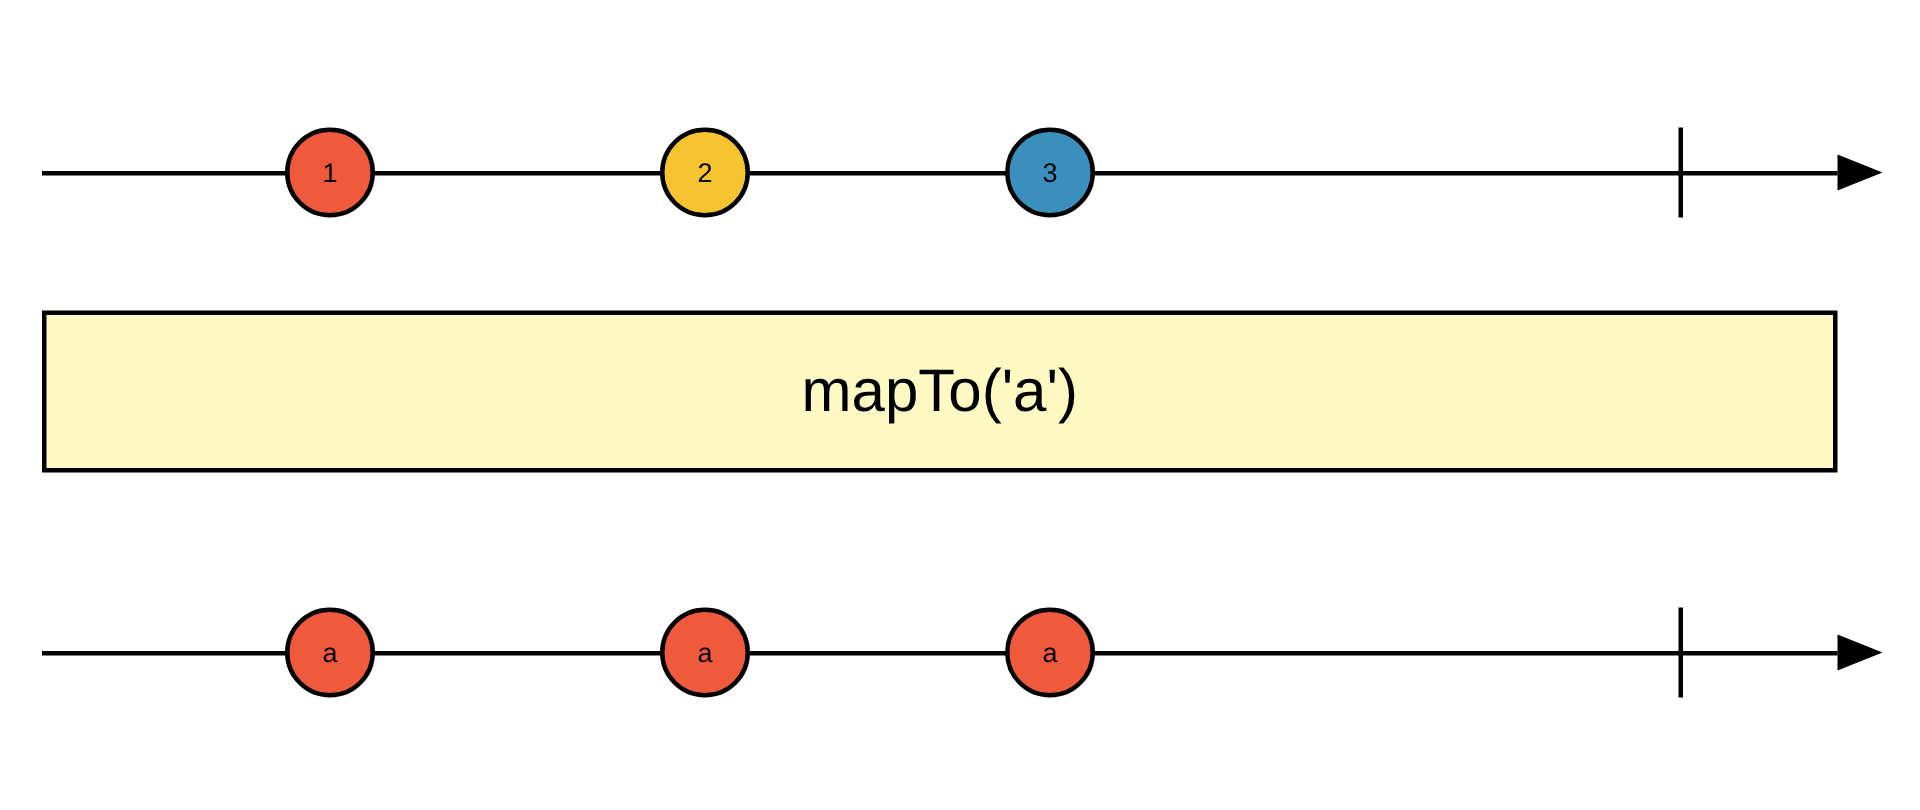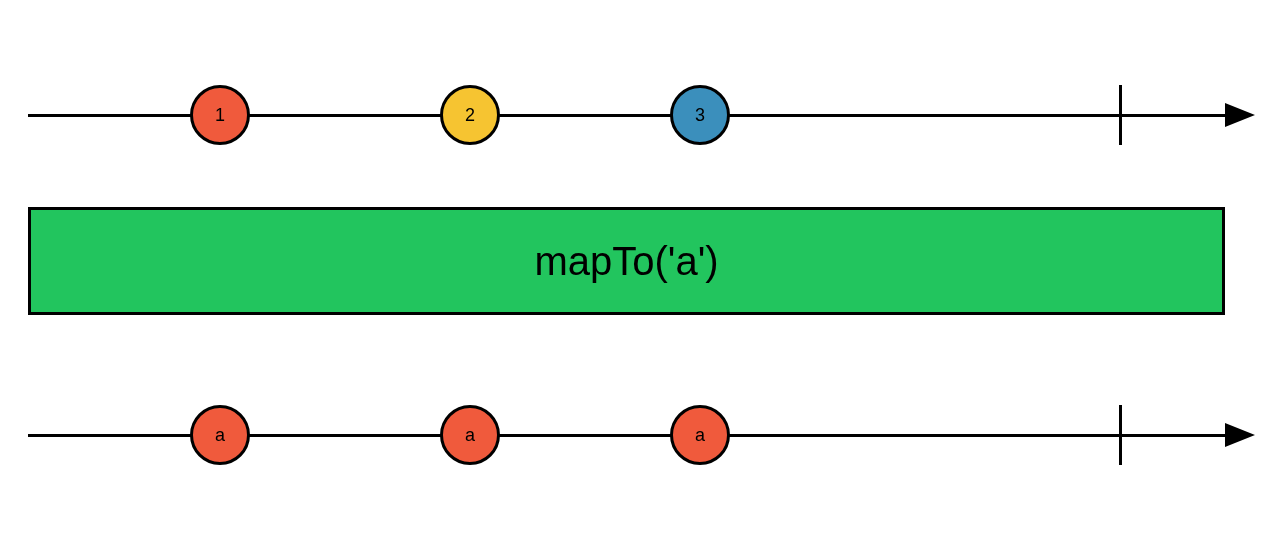--- a/index.html
+++ b/index.html
@@ -48,21 +48,21 @@
       display: flex;
       align-items: center;
       justify-content: center;
       font-size: 18px;
       color: #000;
       transform: translate(-50%, -50%);
     }
     .operator-box {
       position: absolute;
       border: 3px solid #000;
-      background: #22c55e;
+      background: #fef9c3;
       display: flex;
       align-items: center;
       justify-content: center;
       font-size: 40px;
       color: #000;
     }
   </style>
 </head>
 <body>
 

